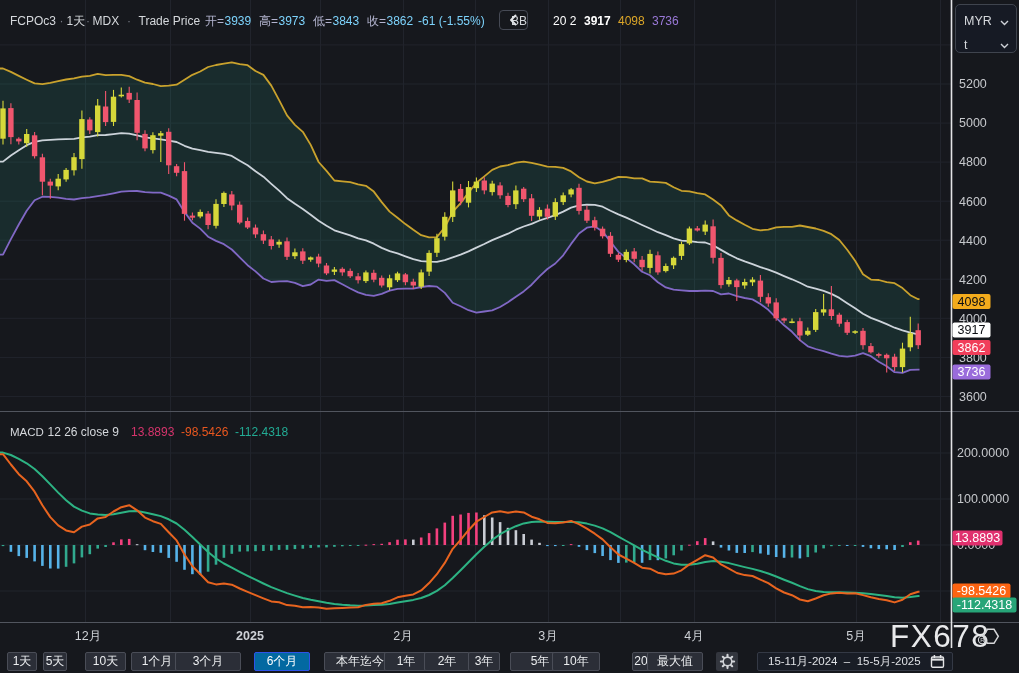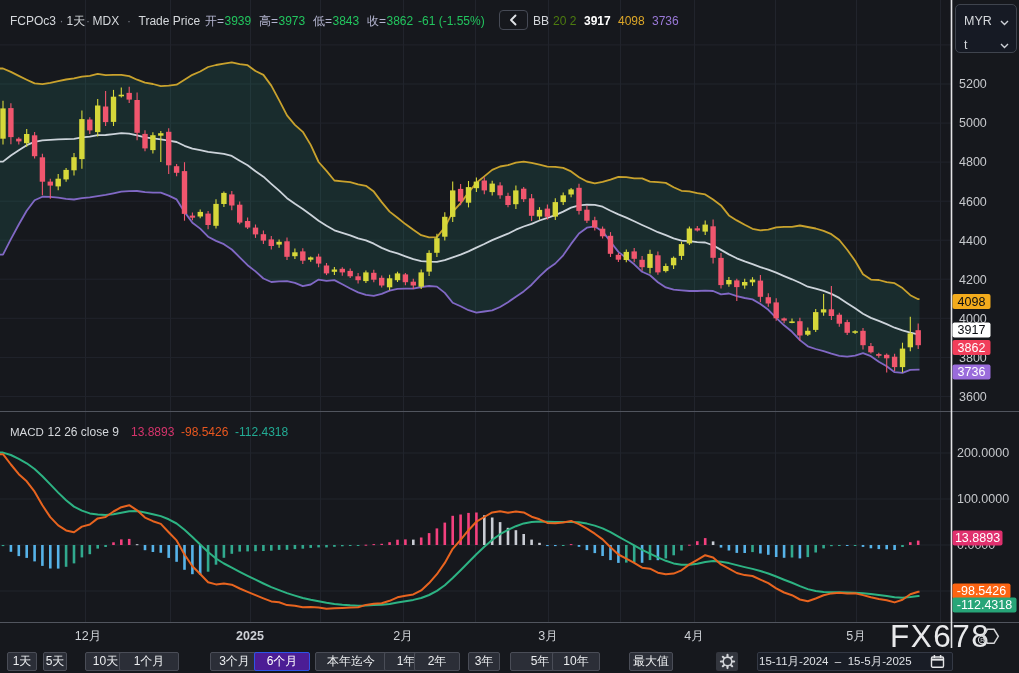--- a/index.html
+++ b/index.html
@@ -1,18 +1,18 @@
 <!DOCTYPE html>
 <html><head><meta charset="utf-8"><style>
 *{margin:0;padding:0;box-sizing:border-box}
 body{width:1019px;height:673px;background:#16181d;overflow:hidden;position:relative;font-family:"Liberation Sans",sans-serif}
 #chart{position:absolute;left:0;top:0}
 .leg{position:absolute;height:16px;line-height:16px;font-size:12px;color:#d5d8dc;white-space:nowrap}
 .leg span{position:absolute;top:0}
-.red{color:#22c55e}
+.red{color:#7dd3fc}
 .lab{color:#b3b4cf}
 .dot{color:#787b86}
 #btn{position:absolute;left:499px;top:10px;width:29px;height:20px;border:1px solid #464a55;border-radius:4px;color:#cfd2d8;text-align:center;line-height:18px;font-size:13px}
 #myr{position:absolute;left:955px;top:4px;width:62px;height:49px;border:1.2px solid #3f444e;border-radius:5px;background:#161a24;font-size:12.5px;color:#d5d8dc}
 .tb{position:absolute;top:651.5px;height:19px;line-height:17px;font-size:12px;color:#eceef0;background:#2b2e37;border:1px solid #4a4d57;border-radius:2px;text-align:center}
 </style></head>
 <body>
 <div id="chart"><svg width="1019" height="673" viewBox="0 0 1019 673" font-family="Liberation Sans, sans-serif">
       <rect width="1019" height="673" fill="#16181d"></rect>
       <line x1="85.5" y1="0" x2="85.5" y2="622" stroke="#21242c" stroke-width="1"></line>
@@ -453,22 +453,22 @@
     <span style="left:138.5px">Trade Price</span>
 <span class="lab" style="left:205px">开=</span>
     <span class="red" style="left:224.5px">3939</span>
 <span class="lab" style="left:259px">高=</span>
     <span class="red" style="left:278.5px">3973</span>
 <span class="lab" style="left:313px">低=</span>
     <span class="red" style="left:332.5px">3843</span>
 <span class="lab" style="left:367px">收=</span>
     <span class="red" style="left:386.5px">3862</span>
 <span class="red" style="left:418px">-61 (-1.55%)</span>
-<span style="left:533px">BB</span>
-    <span style="left:553px;color:#4d7c0f">20 2</span>
+<span style="left:511px">BB</span>
+    <span style="left:553px;color:#ffffff">20 2</span>
 <span style="left:584px;color:#fff;font-weight:bold">3917</span>
 <span style="left:618px;color:#dca628">4098</span>
 <span style="left:652px;color:#9a79d8">3736</span>
 </div>
 <div id="btn"></div>
 <svg style="position:absolute;left:508px;top:14px" width="11" height="12" viewBox="0 0 11 12">
     <polyline points="7.5,1.5 3,6 7.5,10.5" fill="none" stroke="#e0e3e7" stroke-width="1.9" stroke-linecap="round" stroke-linejoin="round"></polyline>
   </svg>
 <div class="leg" style="left:0;top:423.5px;width:900px">
 <span style="left:10px;font-weight:normal;font-size:11.5px">MACD</span>
@@ -483,42 +483,42 @@
 <svg style="position:absolute;right:7px;top:14.5px" width="9" height="6">
       <polyline points="1,1 4.5,4.5 8,1" fill="none" stroke="#cfd2d8" stroke-width="1.4"></polyline>
     </svg>
 <svg style="position:absolute;right:7px;top:37.5px" width="9" height="6">
       <polyline points="1,1 4.5,4.5 8,1" fill="none" stroke="#cfd2d8" stroke-width="1.4"></polyline>
     </svg>
 </div>
 <div class="tb" style="left:7px;width:30px">1天</div>
 <div class="tb" style="left:43px;width:24px">5天</div>
 <div class="tb" style="left:85px;width:41px">10天</div>
-<div class="tb" style="left:119px;width:60px">1个月</div>
-<div class="tb" style="left:210px;width:49px">3个月</div>
-<div class="tb" style="left:254px;width:56px;background:#4c1d95;border-color:#2e54e8;color:#fff">6个月</div>
-<div class="tb" style="left:315px;width:72px">本年迄今</div>
+<div class="tb" style="left:131px;width:52px">1个月</div>
+<div class="tb" style="left:175px;width:66px">3个月</div>
+<div class="tb" style="left:254px;width:56px;background:#0369a1;border-color:#2e54e8;color:#fff">6个月</div>
+<div class="tb" style="left:324px;width:72px">本年迄今</div>
 <div class="tb" style="left:384px;width:44px">1年</div>
-<div class="tb" style="left:414px;width:46px">2年</div>
+<div class="tb" style="left:424px;width:46px">2年</div>
 <div class="tb" style="left:468px;width:32px">3年</div>
 <div class="tb" style="left:510px;width:60px">5年</div>
 <div class="tb" style="left:552px;width:48px">10年</div>
 <div class="tb" style="left:632px;width:30px">20年</div>
-<div class="tb" style="left:629px;width:44px">最大值</div>
+<div class="tb" style="left:647px;width:56px">最大值</div>
 <div style="position:absolute;left:716px;top:651.5px;width:22px;height:19.5px;background:#33363e;border-radius:2px"></div>
 <svg style="position:absolute;left:718.5px;top:652.5px" width="17" height="17" viewBox="0 0 17 17">
 <circle cx="8.5" cy="8.5" r="4.3" fill="none" stroke="#d2d4d8" stroke-width="1.5"></circle>
 <line x1="13.30" y1="8.50" x2="15.10" y2="8.50" stroke="#d2d4d8" stroke-width="2.1" stroke-linecap="round"></line>
     <line x1="11.89" y1="11.89" x2="13.17" y2="13.17" stroke="#d2d4d8" stroke-width="2.1" stroke-linecap="round"></line>
     <line x1="8.50" y1="13.30" x2="8.50" y2="15.10" stroke="#d2d4d8" stroke-width="2.1" stroke-linecap="round"></line>
     <line x1="5.11" y1="11.89" x2="3.83" y2="13.17" stroke="#d2d4d8" stroke-width="2.1" stroke-linecap="round"></line>
     <line x1="3.70" y1="8.50" x2="1.90" y2="8.50" stroke="#d2d4d8" stroke-width="2.1" stroke-linecap="round"></line>
     <line x1="5.11" y1="5.11" x2="3.83" y2="3.83" stroke="#d2d4d8" stroke-width="2.1" stroke-linecap="round"></line>
     <line x1="8.50" y1="3.70" x2="8.50" y2="1.90" stroke="#d2d4d8" stroke-width="2.1" stroke-linecap="round"></line>
     <line x1="11.89" y1="5.11" x2="13.17" y2="3.83" stroke="#d2d4d8" stroke-width="2.1" stroke-linecap="round"></line>
 <circle cx="8.5" cy="8.5" r="1.9" fill="#33363e"></circle>
   </svg>
-<div class="tb" style="left:757px;width:196px;background:#191d26;border-color:#343945;color:#dfe1e5;text-align:left;padding-left:1px;font-size:11.5px">15-11月-2024&nbsp; – &nbsp;15-5月-2025</div>
+<div class="tb" style="left:757px;width:196px;background:#191d26;border-color:#343945;color:#dfe1e5;text-align:left;padding-left:10px;font-size:11.5px">15-11月-2024&nbsp; – &nbsp;15-5月-2025</div>
 <svg style="position:absolute;left:929.5px;top:654px" width="15" height="15" viewBox="0 0 15 15">
 <rect x="1.5" y="3" width="12" height="10.2" rx="1.2" fill="none" stroke="#e4e5e7" stroke-width="1.4"></rect>
 <line x1="1.5" y1="5.6" x2="13.5" y2="5.6" stroke="#e4e5e7" stroke-width="2.1"></line>
 <line x1="4.4" y1="1" x2="4.4" y2="4" stroke="#e4e5e7" stroke-width="1.5"></line>
 <line x1="10.6" y1="1" x2="10.6" y2="4" stroke="#e4e5e7" stroke-width="1.5"></line>
 </svg>
 </body></html>

